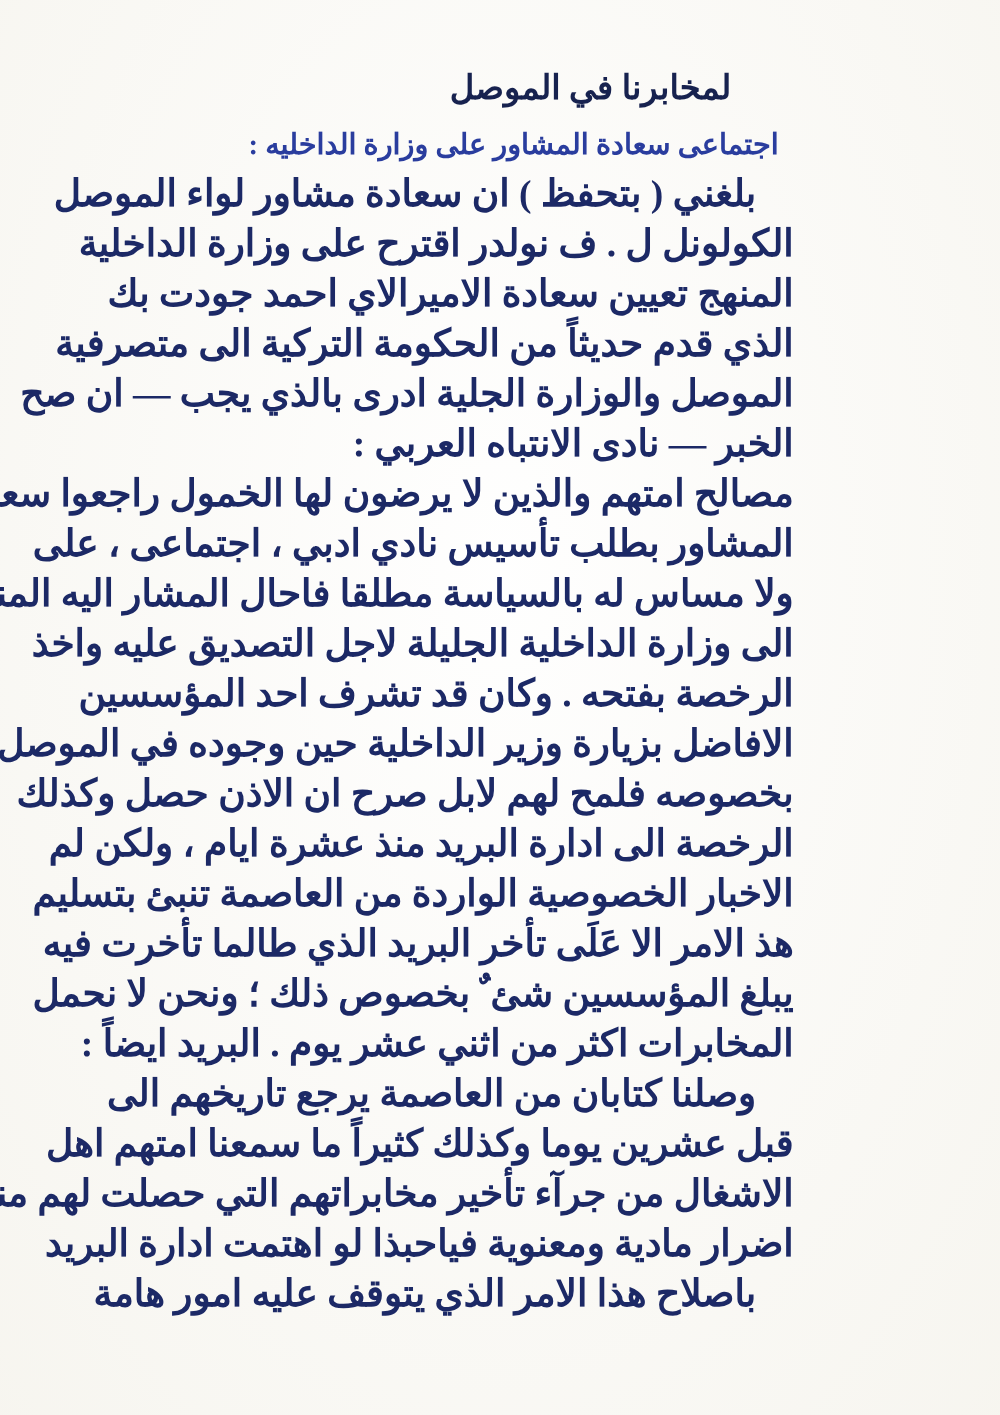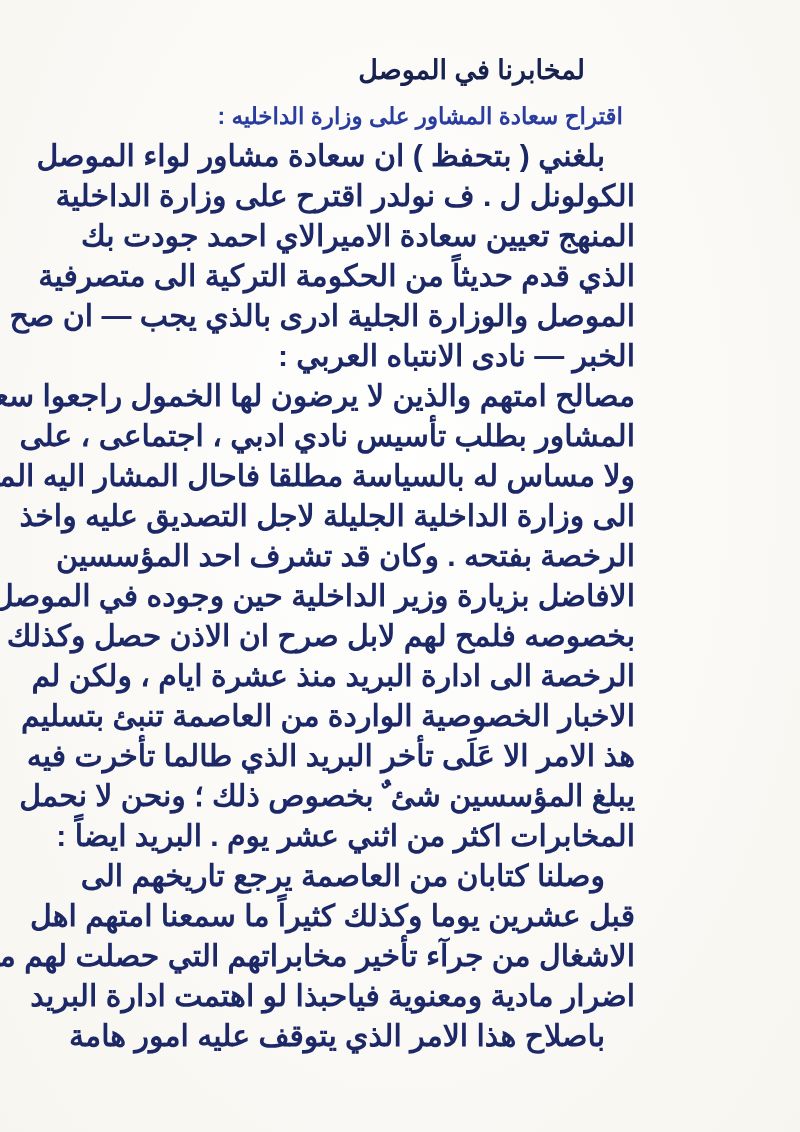--- a/index.html
+++ b/index.html
@@ -7,21 +7,21 @@
     padding: 0;
     background: #ffffff;
   }
   .page {
     position: relative;
     width: 800px;
     height: 1132px;
     background: var(--paper, #fcfbf7);
     background-image: radial-gradient(ellipse at 50% 40%, rgba(255,255,255,0.9) 0%, rgba(240,238,230,0.45) 100%);
     direction: rtl;
-    font-family: Liberation Sans, sans-serif;
+    font-family: Liberation Serif, serif;
     overflow: hidden;
   }
   .content {
     position: absolute;
     top: 44px;
     right: 165px;
     left: 90px;
   }
   .title {
     margin: 0;
@@ -60,21 +60,21 @@
   .p-start {
     text-indent: 30px; 
   }
 </style>
 </head>
 <body>
 
 <div class="page" style="--paper: #fcfbf7; --ink: #1c2966; --heading-ink: #2a3d9e; --title-ink: #17224f;">
   <div class="content">
     <h1 class="title">لمخابرنا في الموصل</h1>
-    <h2 class="heading">اقتراح سعادة المشاور على وزارة الداخليه :</h2>
+    <h2 class="heading">اجتماعى سعادة المشاور على وزارة الداخليه :</h2>
 
     <p class="line p-start">بلغني ( بتحفظ ) ان سعادة مشاور لواء الموصل</p>
     <p class="line">الكولونل ل . ف نولدر اقترح على وزارة الداخلية</p>
     <p class="line">المنهج تعيين سعادة الاميرالاي احمد جودت بك</p>
     <p class="line">الذي قدم حديثاً من الحكومة التركية الى متصرفية</p>
     <p class="line">الموصل والوزارة الجلية ادرى بالذي يجب — ان صح</p>
     <p class="line">الخبر — نادى الانتباه العربي :</p>
     <p class="line">مصالح امتهم والذين لا يرضون لها الخمول راجعوا سعادة</p>
     <p class="line">المشاور بطلب تأسيس نادي ادبي ، اجتماعى ، على</p>
     <p class="line">ولا مساس له بالسياسة مطلقا فاحال المشار اليه المنهج</p>

